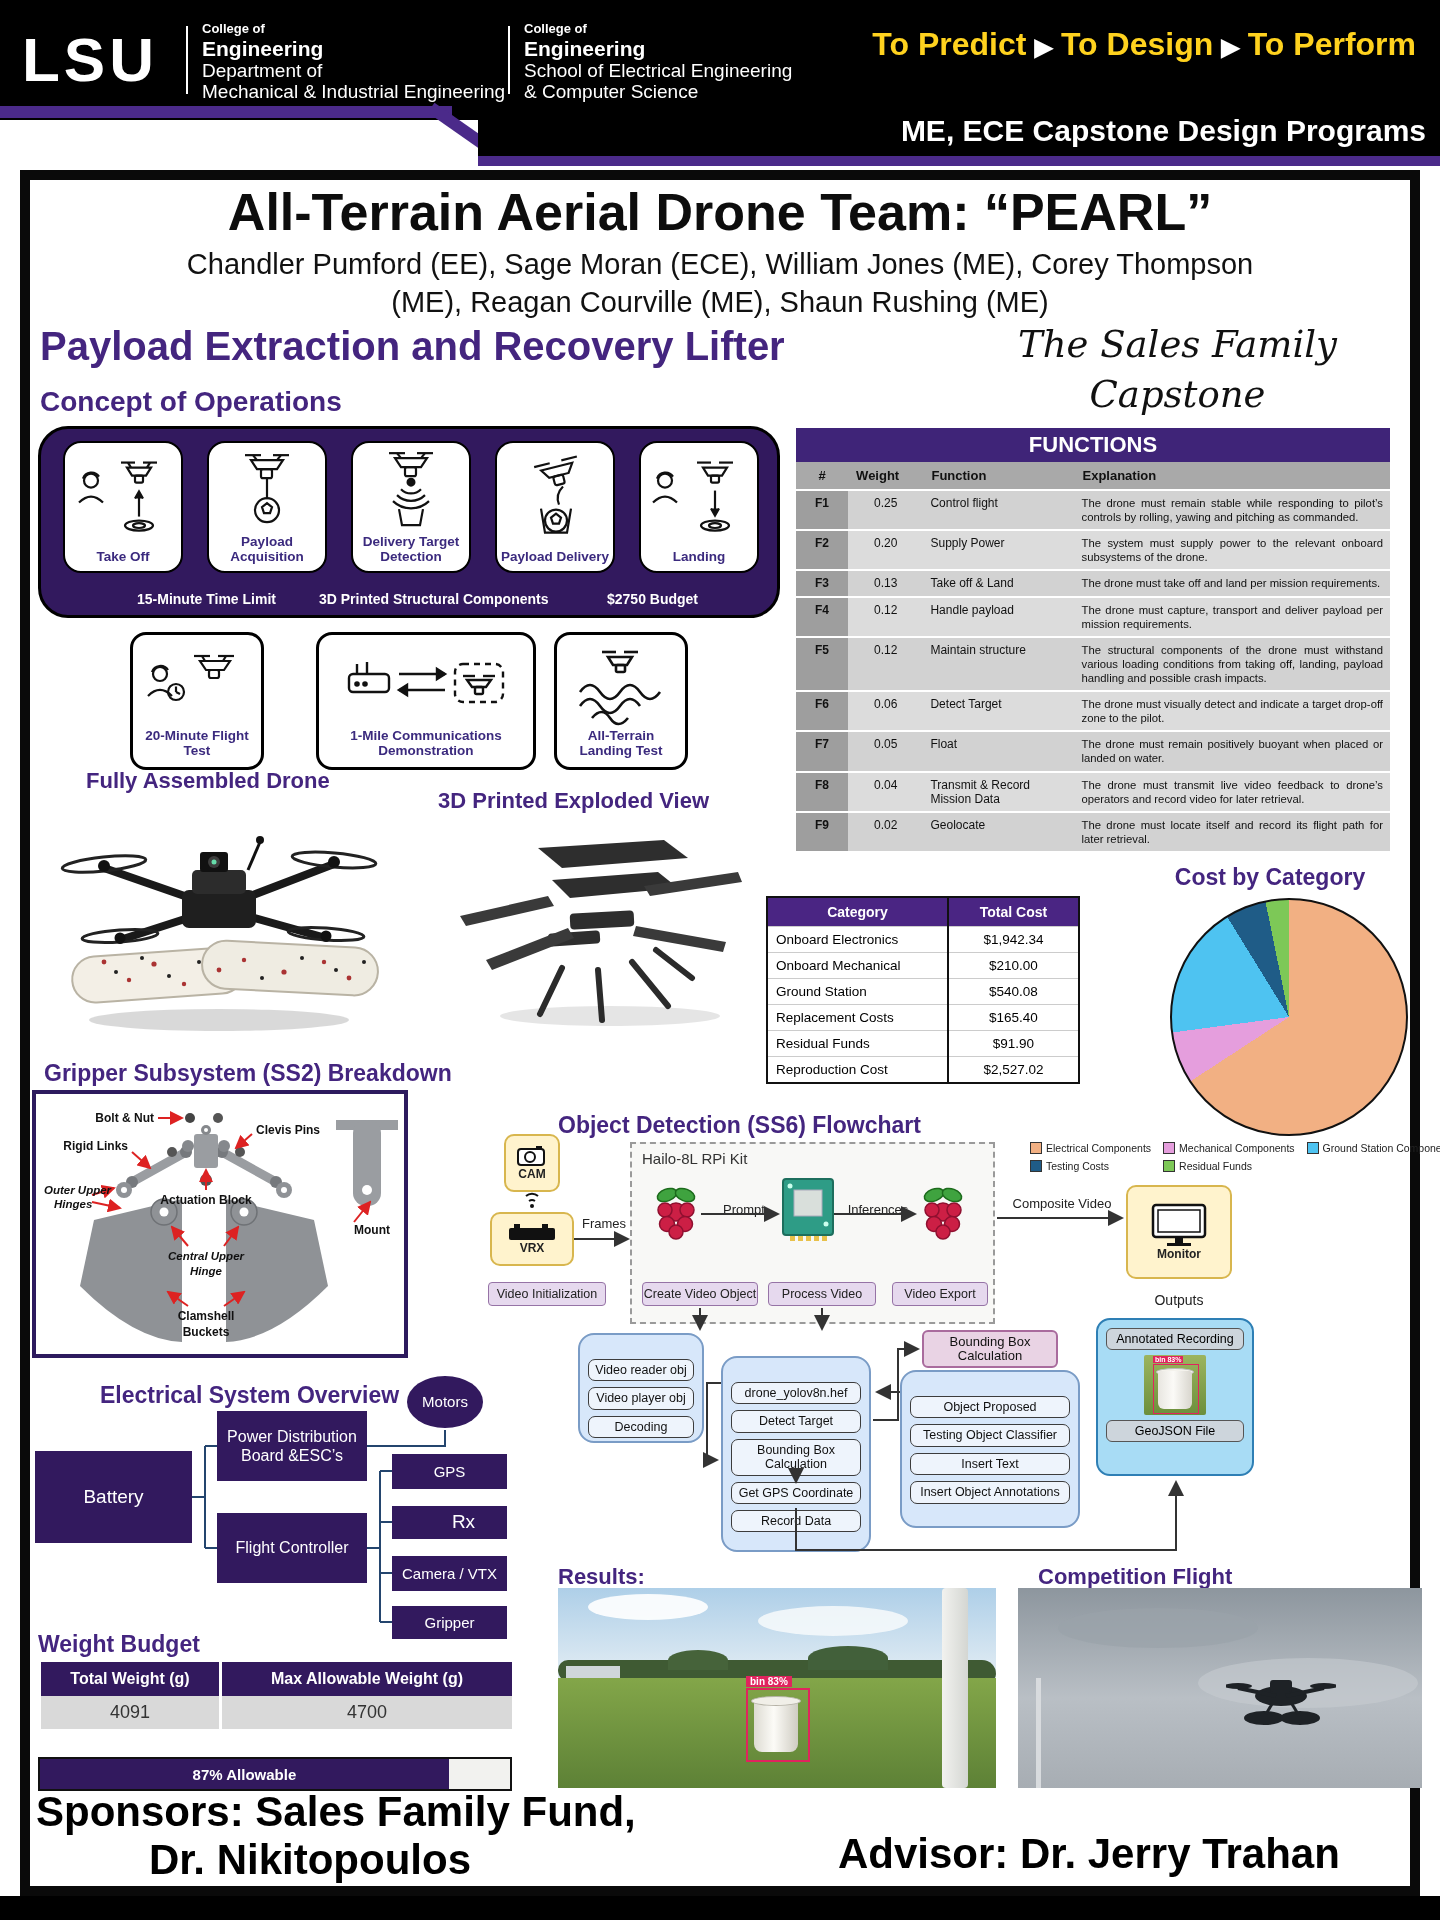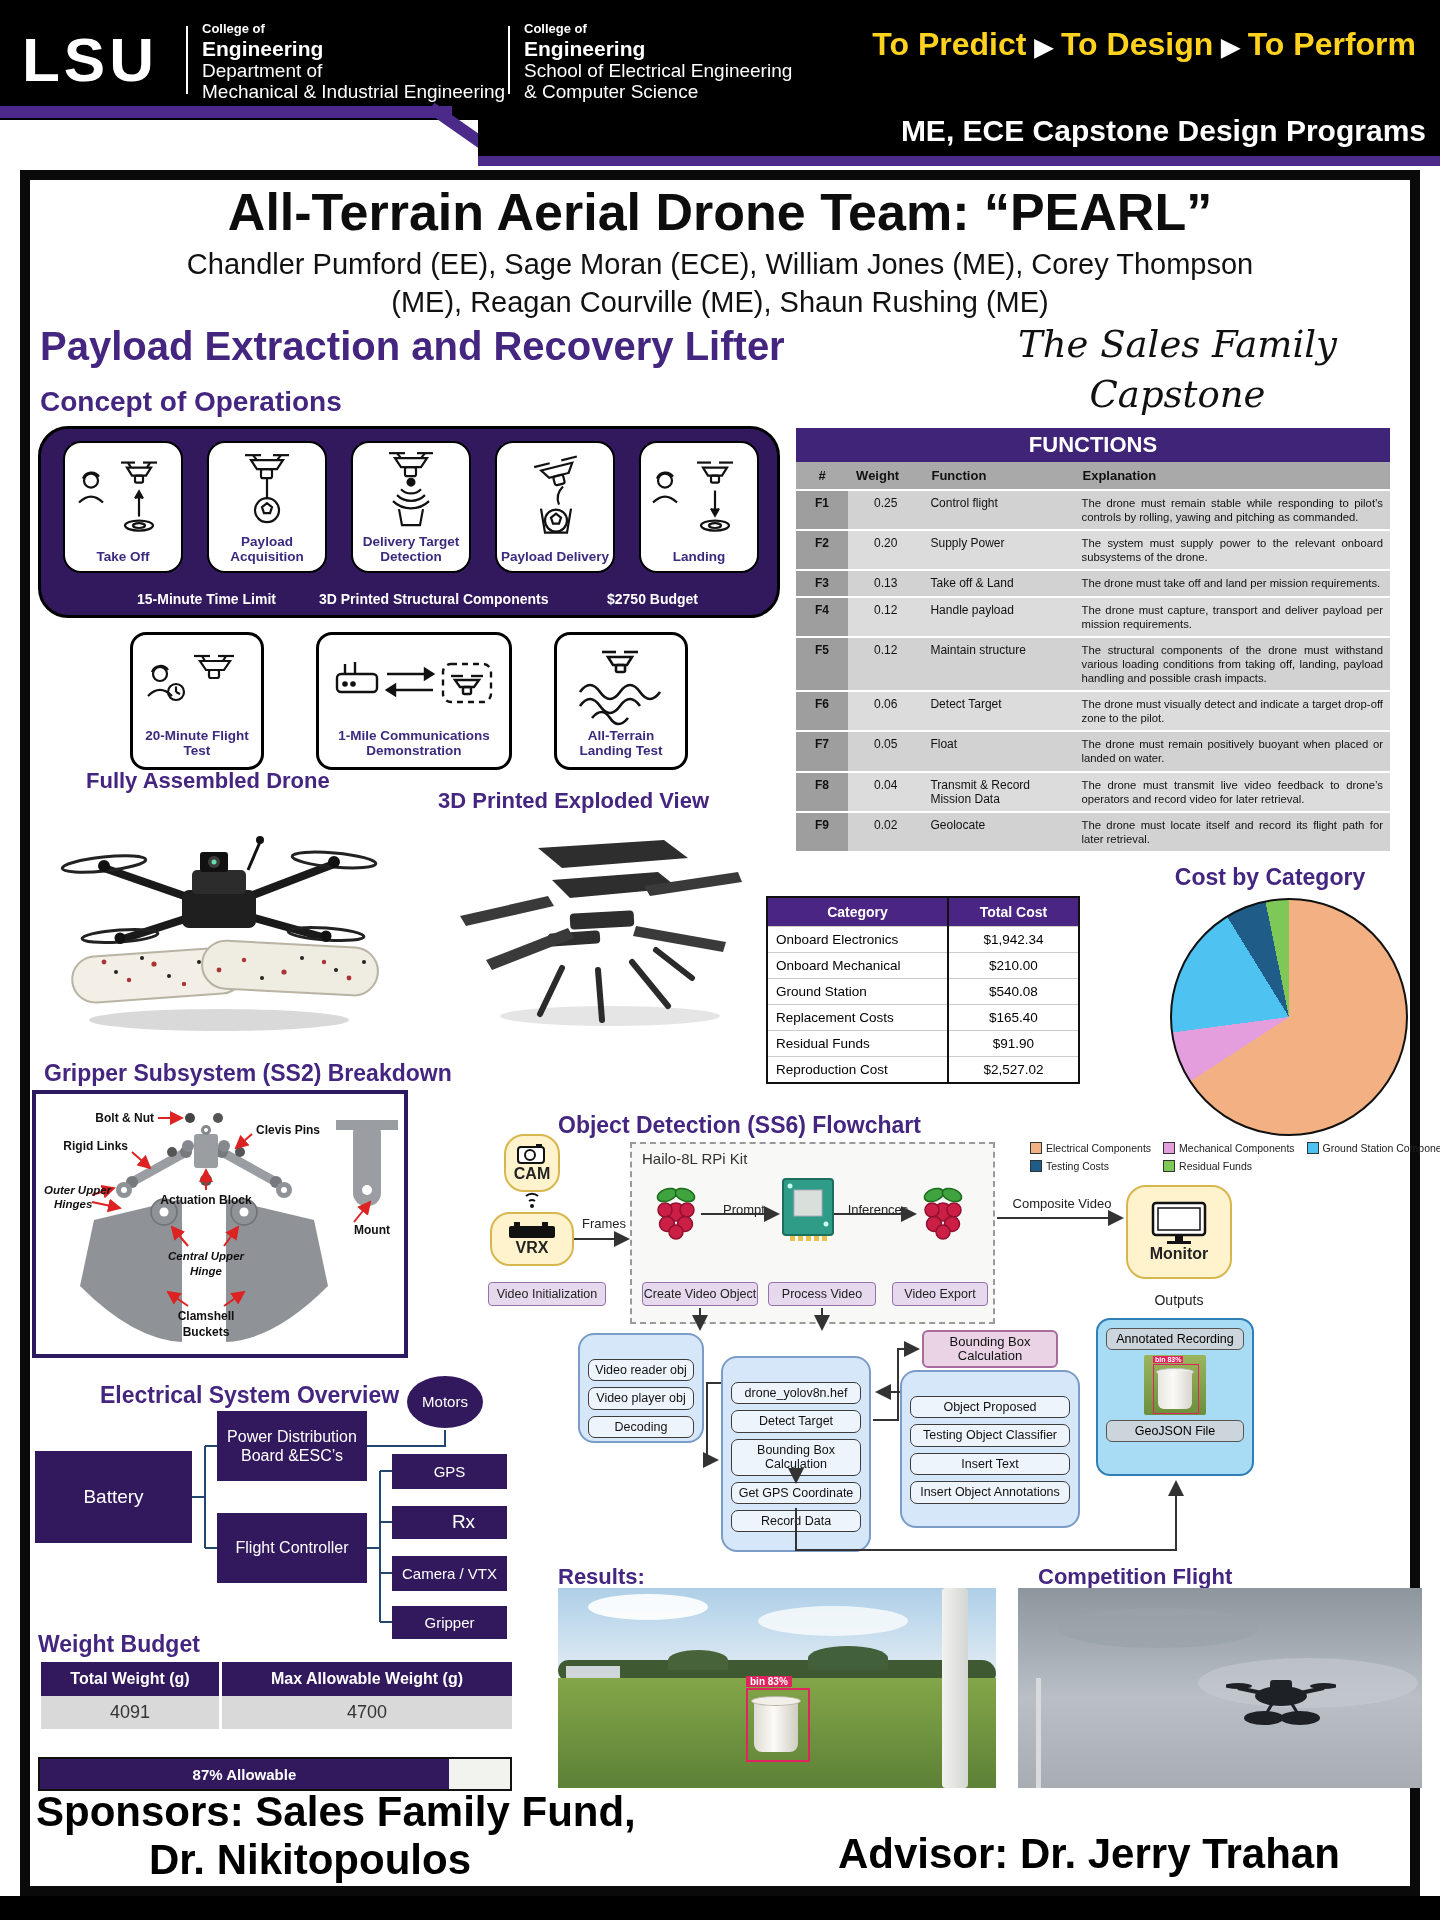--- a/index.html
+++ b/index.html
@@ -59,21 +59,21 @@
   .pie-h{position:absolute;top:684px;left:1090px;width:300px;text-align:center;font-size:23px;}
   .pie{position:absolute;top:718px;left:1140px;width:234px;height:234px;border-radius:50%;border:2px solid #111;}
   .legend{position:absolute;top:962px;left:1000px;width:384px;display:grid;grid-template-columns:auto auto auto;gap:6px 12px;font-size:10.5px;color:#222;}
   .legend .it{display:flex;align-items:center;gap:4px;white-space:nowrap;}
   .legend .sw{width:10px;height:10px;border:1.5px solid #333;flex:0 0 auto;}
   
   .grip-h{position:absolute;top:880px;left:14px;font-size:23px;}
   .grip-box{position:absolute;top:910px;left:2px;width:376px;height:268px;border:4px solid #2d1a5e;background:#fff;box-sizing:border-box;}
   
   .flow-h{position:absolute;top:932px;left:528px;font-size:23px;}
-  .fc-yellow{position:absolute;background:#fff3cd;border:2px solid #d8b64e;border-radius:20px;box-sizing:border-box;display:flex;flex-direction:column;align-items:center;justify-content:center;font-size:16px;font-weight:700;color:#222;}
+  .fc-yellow{position:absolute;background:#fff3cd;border:2px solid #d8b64e;border-radius:10px;box-sizing:border-box;display:flex;flex-direction:column;align-items:center;justify-content:center;font-size:12px;font-weight:700;color:#222;}
   .fc-lav{position:absolute;background:#e6d9ee;border:1.5px solid #9673a6;border-radius:4px;font-size:12.5px;text-align:center;color:#222;display:flex;align-items:center;justify-content:center;box-sizing:border-box;}
   .dashed-box{position:absolute;top:962px;left:600px;width:365px;height:182px;border:2px dashed #9a9a9a;background:#f8f8f6;box-sizing:border-box;}
   .dashed-box .kit{position:absolute;top:6px;left:10px;font-size:15px;color:#333;}
   .fc-text{position:absolute;font-size:13px;color:#222;text-align:center;}
   .fc-blue{position:absolute;background:#d7e7fa;border:2px solid #7a9cc6;border-radius:16px;box-sizing:border-box;padding:18px 6px;}
   .fc-item{background:#eef4fc;border:1.5px solid #3c3c3c;border-radius:7px;text-align:center;font-size:12.5px;color:#111;padding:3px 2px;margin:6px 2px;line-height:1.15;}
   .fc-pink{position:absolute;background:#e9d3e4;border:2px solid #a96b9d;border-radius:6px;font-size:13px;text-align:center;color:#111;display:flex;align-items:center;justify-content:center;line-height:1.1;box-sizing:border-box;}
   .out-box{position:absolute;top:1138px;left:1066px;width:158px;height:158px;background:#a8dcf5;border:2px solid #2e7fb5;border-radius:14px;box-sizing:border-box;padding:6px;}
   .out-pill{background:#cdd5dc;border:1.5px solid #555;border-radius:6px;font-size:12.5px;text-align:center;padding:3px 2px;margin:2px 2px;}
   .thumb{position:relative;width:62px;height:60px;margin:5px auto;background:linear-gradient(#9cb45e,#6c8f3c);overflow:hidden;border-radius:2px;}
@@ -255,21 +255,21 @@
           <line x1="52" y1="16" x2="68" y2="16"></line>
               <line x1="60" y1="16" x2="63" y2="21"></line>
           <line x1="76" y1="16" x2="92" y2="16"></line>
               <line x1="84" y1="16" x2="81" y2="21"></line>
           <path d="M58 21 h30 l-6 9 h-18 z"></path>
               <rect x="67" y="30" width="10" height="8" rx="2"></rect>
         </g>
       </svg>
       <div class="lbl">20-Minute Flight Test</div>
     </div>
-    <div class="test-card" style="top:452px;left:286px;width:196px;height:138px;">
+    <div class="test-card" style="top:452px;left:286px;width:220px;height:138px;">
       <svg width="170" height="86" viewBox="0 0 170 86">
         <g stroke="#111" stroke-width="2.4" fill="none">
           <rect x="8" y="34" width="40" height="18" rx="4"></rect>
           <line x1="16" y1="34" x2="16" y2="24"></line>
               <line x1="26" y1="34" x2="26" y2="22"></line>
           <circle cx="16" cy="44" r="1.6" fill="#111"></circle>
               <circle cx="24" cy="44" r="1.6" fill="#111"></circle>
           <line x1="58" y1="34" x2="104" y2="34"></line>
               <path d="M104 34 l-8 -5 v10 z" fill="#111"></path>
           <line x1="104" y1="50" x2="58" y2="50"></line>

